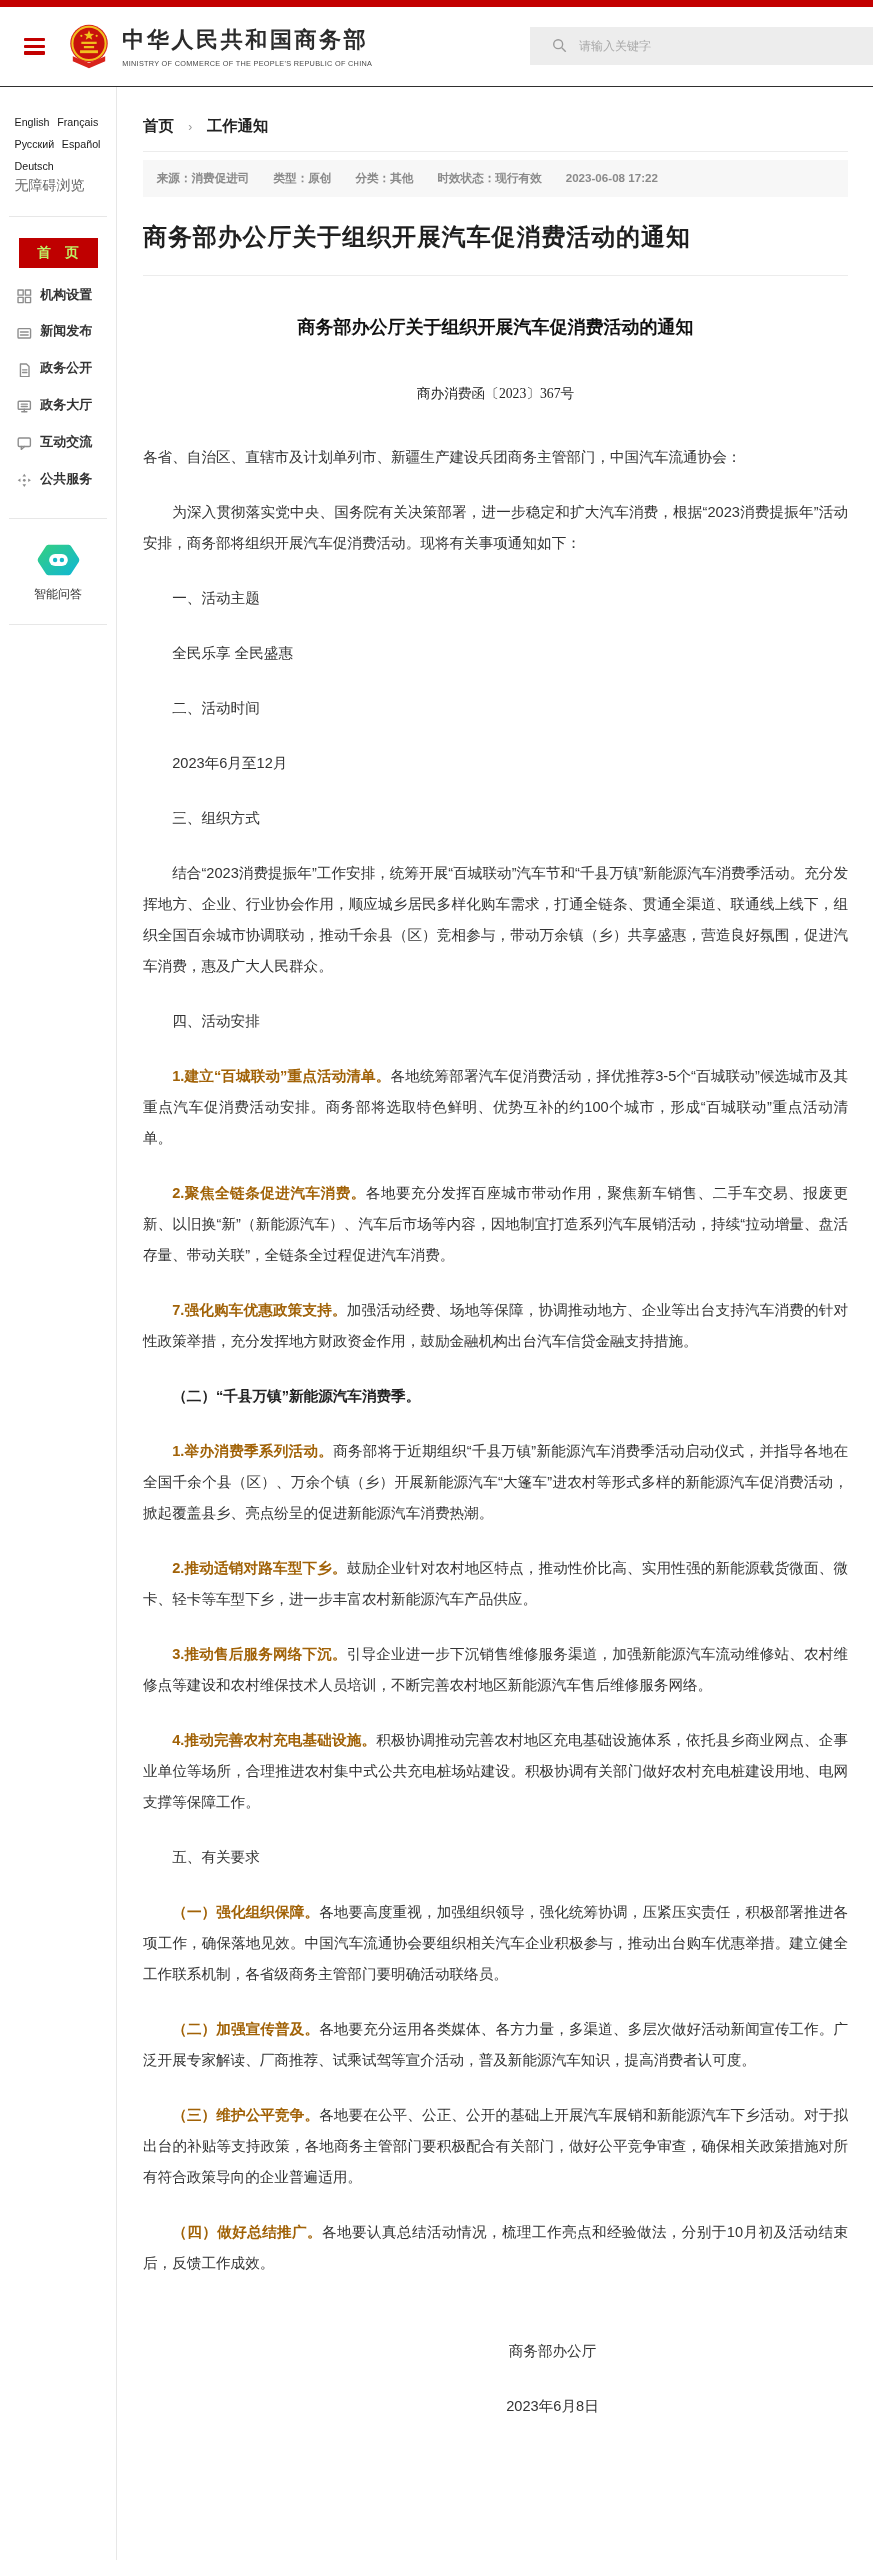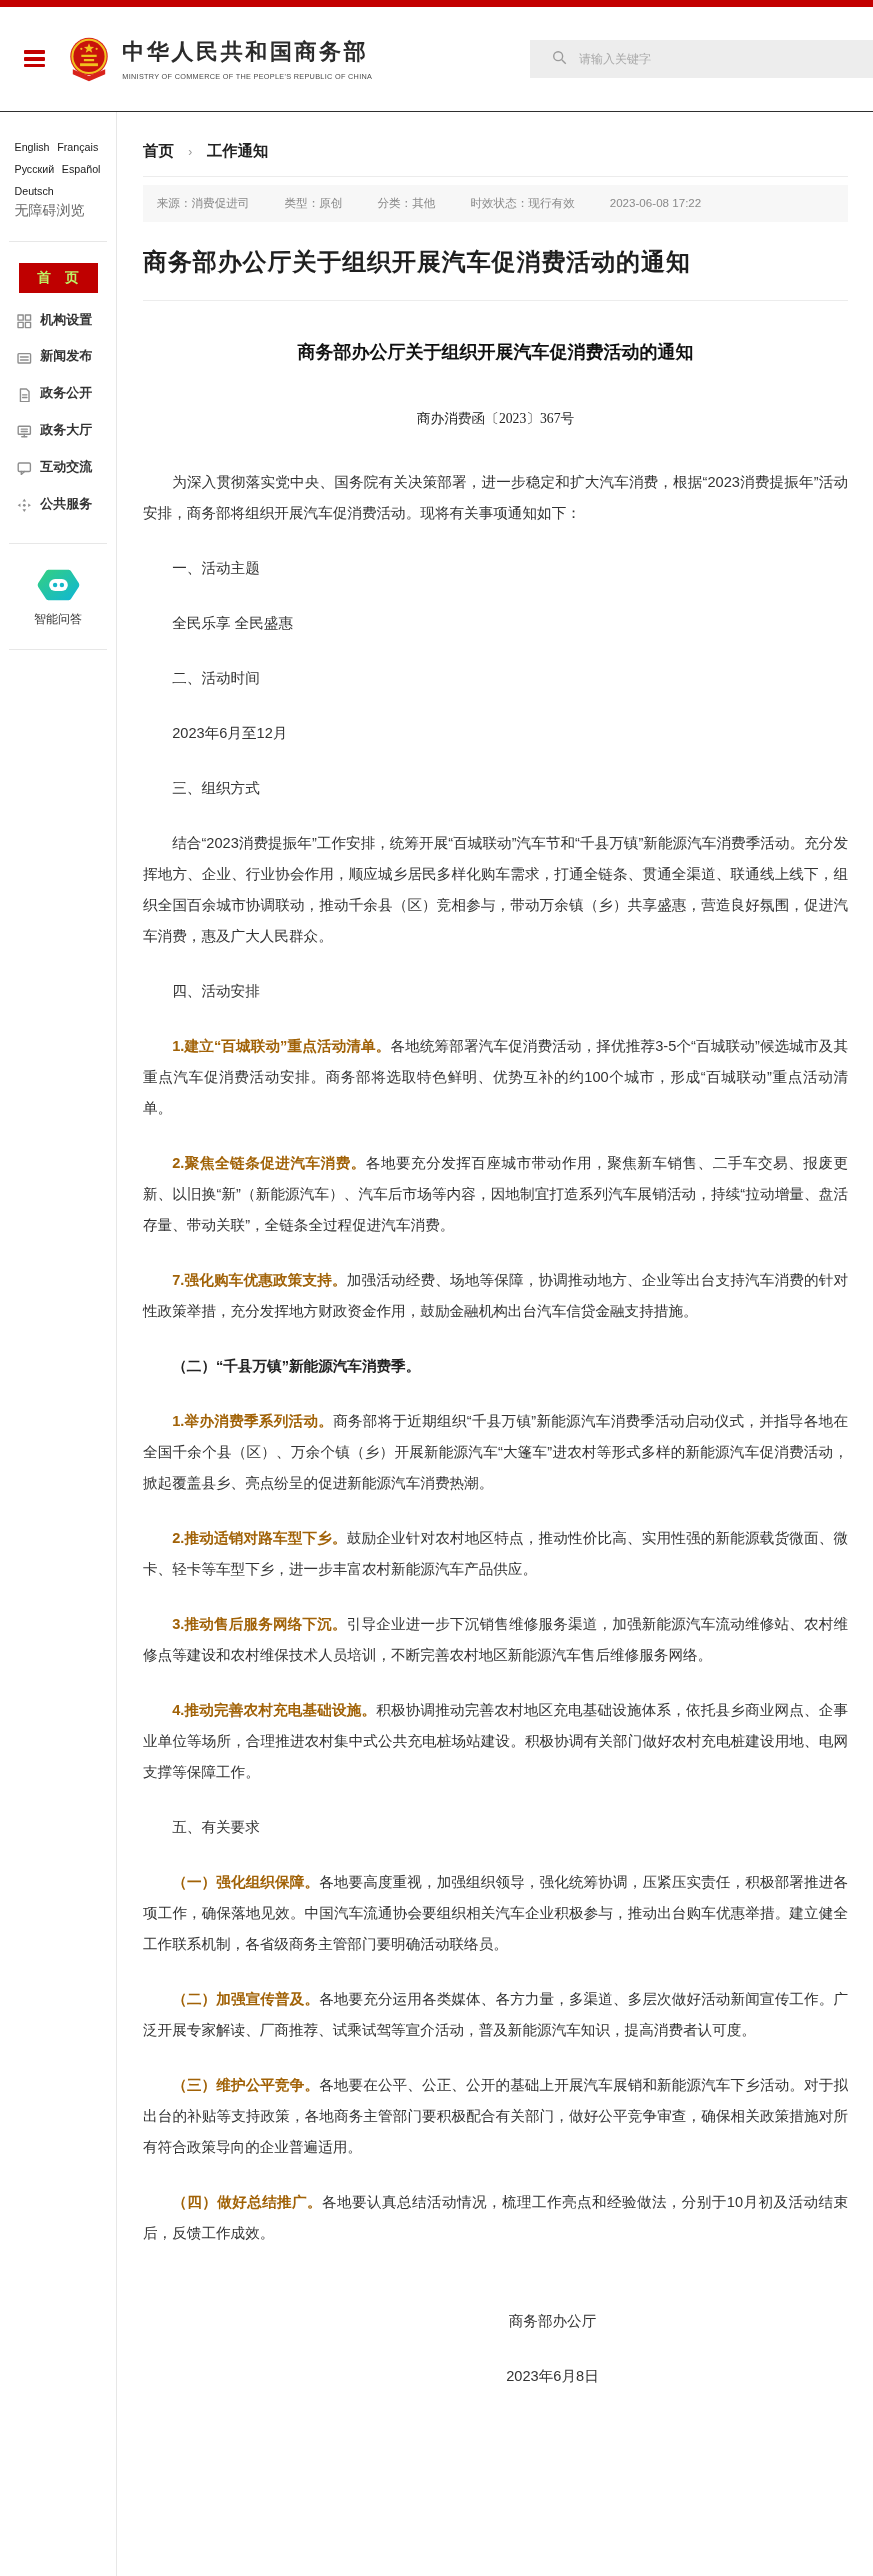--- a/index.html
+++ b/index.html
@@ -1,19 +1,19 @@
 <!DOCTYPE html>
 <html style="font-size:13.7px"><head>
 <meta charset="utf-8">
 <style>
   html,body{margin:0;padding:0;background:#fff;}
   body{width:874px;font-family:"Liberation Sans","DejaVu Sans",sans-serif;color:#333;}
   .topbar{height:6.9px;background:#c30000;}
   
-  .header{height:105px;display:flex;align-items:center;padding-left:24px;border-bottom:1.7px solid #2f2f2f;box-sizing:border-box;background:#fff;}
+  .header{height:80px;display:flex;align-items:center;padding-left:24px;border-bottom:1.7px solid #2f2f2f;box-sizing:border-box;background:#fff;}
   .burger{width:21.4px;display:flex;flex-direction:column;gap:3.4px;cursor:pointer;}
   .burger span{display:block;height:3.4px;background:#c30000;border-radius:0.9px;}
   .emblem{margin-left:20.6px;width:46px;height:48px;flex:0 0 auto;}
   .titles{margin-left:10.3px;}
   .site-title{font-size:22px;font-weight:700;color:#2b2b2b;letter-spacing:2.6px;}
   .site-subtitle{font-size:7.3px;color:#4a4a4a;letter-spacing:0.3px;margin-top:4.3px;}
   .search{margin-left:auto;width:344px;height:38px;background:#ededed;display:flex;align-items:center;padding-left:22px;box-sizing:border-box;}
   .search input{border:0;background:transparent;outline:none;font-size:12px;color:#333;width:257px;margin-left:10.3px;}
   .search input::placeholder{color:#a9a9a9;}
   
@@ -29,21 +29,21 @@
   .mi-icon{width:14.6px;height:14.6px;display:inline-flex;}
   .mi-icon svg{width:14.6px;height:14.6px;}
   .qa{text-align:center;padding:3.4px 0 0;cursor:pointer;}
   .qa-icon svg{width:45px;height:34px;}
   .qa-label{font-size:12px;color:#333;margin-top:6.9px;}
   
   .main{flex:1;padding:0 26px 29px;box-sizing:border-box;}
   .breadcrumb{padding:29px 0 13.7px;border-bottom:0.9px solid #ececec;font-size:15.4px;font-weight:700;color:#222;}
   .breadcrumb a{color:#222;text-decoration:none;cursor:pointer;}
   .breadcrumb .sep{color:#999;font-weight:400;margin:0 10.3px;font-size:12px;}
-  .meta{margin-top:8.6px;background:#f7f7f7;padding:11px 13.7px;font-size:11.6px;color:#8a8a8a;display:flex;column-gap:35px;white-space:nowrap;}
+  .meta{margin-top:8.6px;background:#f7f7f7;padding:11px 13.7px;font-size:11.6px;color:#8a8a8a;display:flex;column-gap:24px;white-space:nowrap;font-weight:bold;}
   .page-title{font-size:24px;font-weight:700;color:#1f1f1f;letter-spacing:0.9px;margin:24px 0 0;padding-bottom:22px;border-bottom:0.9px solid #ececec;}
   .doc-title{text-align:center;font-family:"Liberation Serif","DejaVu Serif",serif;font-size:18px;font-weight:700;color:#111;margin-top:39px;}
   .doc-number{text-align:center;font-family:"Liberation Serif","DejaVu Serif",serif;font-size:13.7px;color:#222;margin-top:46px;margin-bottom:39px;}
   .article p{font-size:14.6px;line-height:31px;color:#333;margin:24px 0;text-align:justify;}
   .article p.salutation{text-indent:0;}
   .article p.indent,.article p.heading,.article p.subheading,.article p.lead{text-indent:2em;}
   .article p.subheading{font-weight:700;color:#222;}
   .article p.lead b{font-weight:700;color:#a16207;}
   .sig{text-align:center;position:relative;left:57px;font-size:14.6px;line-height:31px;color:#333;}
   .sig-org{margin-top:57px;}
@@ -201,20 +201,21 @@
       <span><span>时效状态：</span><span>现行有效</span></span>
       <span>2023-06-08 17:22</span>
     </div>
 
     <h1 class="page-title">商务部办公厅关于组织开展汽车促消费活动的通知</h1>
 
     <div class="article">
       <div class="doc-title">商务部办公厅关于组织开展汽车促消费活动的通知</div>
       <div class="doc-number">商办消费函〔2023〕367号</div>
       <div id="article-body">
+          <p class="salutation">各省、自治区、直辖市及计划单列市、新疆生产建设兵团商务主管部门，中国汽车流通协会：</p>
           <p class="indent">为深入贯彻落实党中央、国务院有关决策部署，进一步稳定和扩大汽车消费，根据“2023消费提振年”活动安排，商务部将组织开展汽车促消费活动。现将有关事项通知如下：</p>
           <p class="heading">一、活动主题</p>
           <p class="indent">全民乐享 全民盛惠</p>
           <p class="heading">二、活动时间</p>
           <p class="indent">2023年6月至12月</p>
           <p class="heading">三、组织方式</p>
           <p class="indent">结合“2023消费提振年”工作安排，统筹开展“百城联动”汽车节和“千县万镇”新能源汽车消费季活动。充分发挥地方、企业、行业协会作用，顺应城乡居民多样化购车需求，打通全链条、贯通全渠道、联通线上线下，组织全国百余城市协调联动，推动千余县（区）竞相参与，带动万余镇（乡）共享盛惠，营造良好氛围，促进汽车消费，惠及广大人民群众。</p>
           <p class="heading">四、活动安排</p>
           <p class="lead"><b>1.建立“百城联动”重点活动清单。</b>各地统筹部署汽车促消费活动，择优推荐3-5个“百城联动”候选城市及其重点汽车促消费活动安排。商务部将选取特色鲜明、优势互补的约100个城市，形成“百城联动”重点活动清单。</p>
           <p class="lead"><b>2.聚焦全链条促进汽车消费。</b>各地要充分发挥百座城市带动作用，聚焦新车销售、二手车交易、报废更新、以旧换“新”（新能源汽车）、汽车后市场等内容，因地制宜打造系列汽车展销活动，持续“拉动增量、盘活存量、带动关联”，全链条全过程促进汽车消费。</p>

